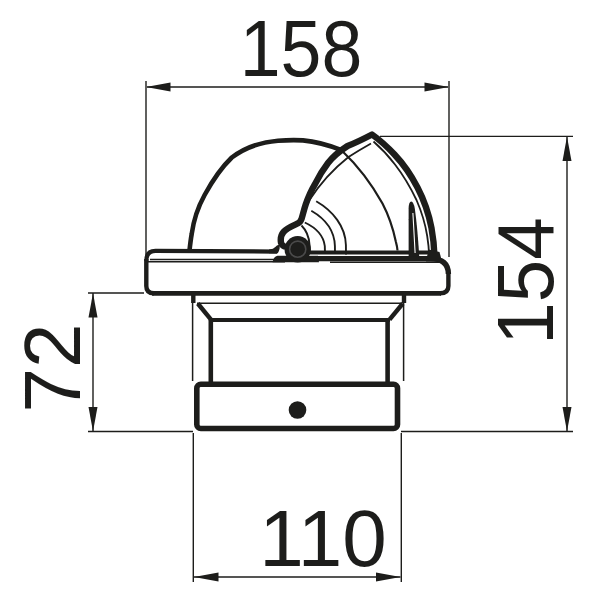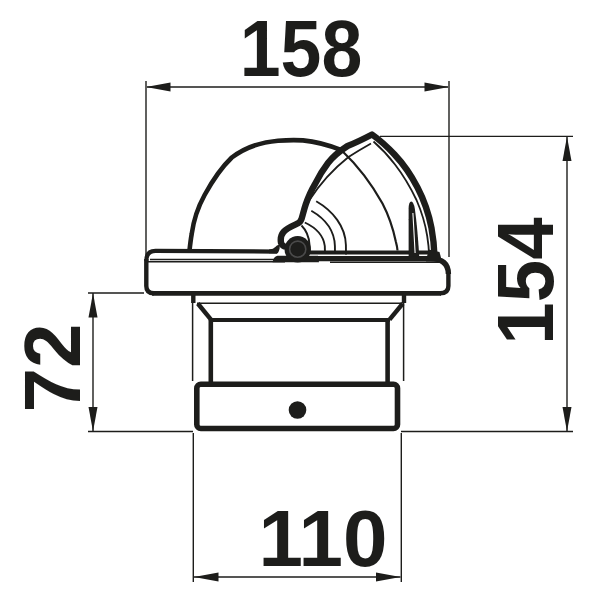--- a/index.html
+++ b/index.html
@@ -1,16 +1,16 @@
 <!DOCTYPE html>
 <html><head>
 <meta charset="utf-8">
 <style>
   html,body{margin:0;padding:0;background:#fff;}
-  #page{width:600px;height:600px;position:relative;background:#fff;overflow:hidden;font-weight:bold;}
+  #page{width:600px;height:600px;position:relative;background:#fff;overflow:hidden;}
   svg{display:block;}
   text{font-family:"Liberation Sans", sans-serif;fill:#1d1d1b;}
 </style>
 </head>
 <body>
 <div id="page">
 <svg width="600" height="600" viewBox="0 0 600 600" fill="none" stroke-linecap="butt">
 
 <g>
   <text x="0" y="0" font-size="79" text-anchor="middle" transform="translate(301,76.3) scale(0.93,1)">158</text>

